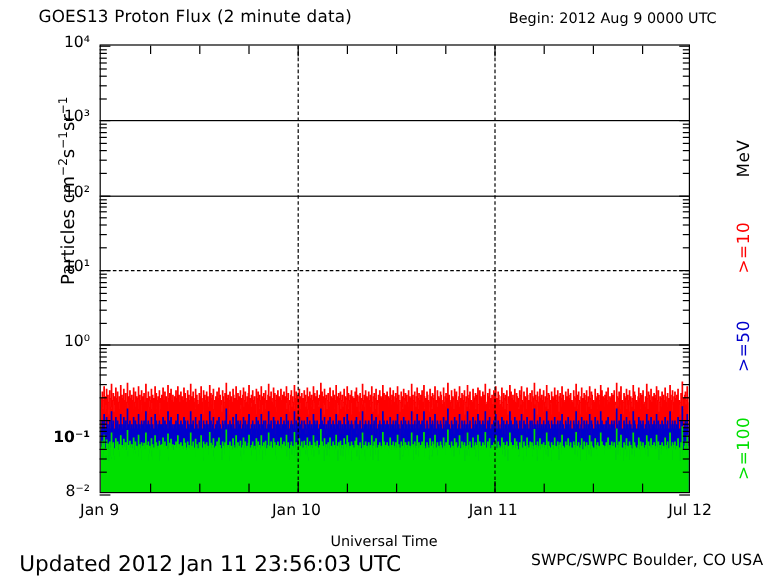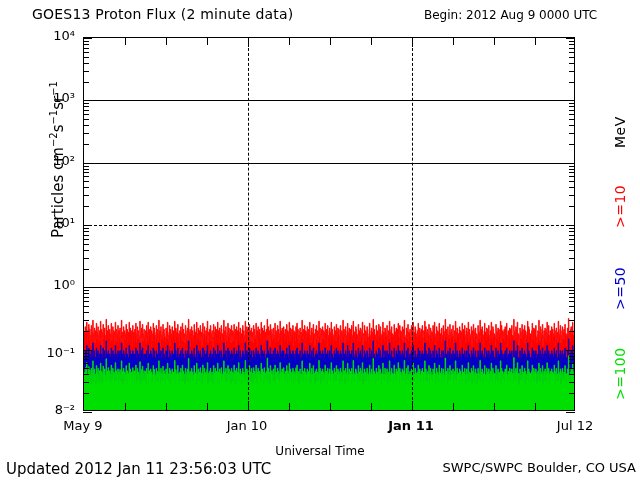--- a/index.html
+++ b/index.html
@@ -124,22 +124,22 @@
   .legend-rot {
     font-size: 14px;
     white-space: nowrap;
     transform: rotate(-90deg);
     transform-origin: left top;
     letter-spacing: 0.5px;
   }
 
   
   #footer-updated {
-    left: 6px; top: 460px;
-    font-size: 15px;
+    left: 16px; top: 460px;
+    font-size: 18px;
     white-space: nowrap;
   }
   #footer-source {
     right: 4px; top: 460px;
     font-size: 13px;
     white-space: nowrap;
   }
 
   
   .series-svg {
@@ -306,27 +306,27 @@
       <div class="abs xtick-t" style="left: 451px; top: 0px; height: 7px;"></div>
     </div>
 </div>
 
 <div id="ylabels-layer">
     <div class="abs ylabel-txt" style="left: 25px; width: 50px; top: 29px;">10⁴</div>
     <div class="abs ylabel-txt" style="left: 25px; width: 50px; top: 91.3333px;">10³</div>
     <div class="abs ylabel-txt" style="left: 25px; width: 50px; top: 153.667px;">10²</div>
     <div class="abs ylabel-txt" style="left: 25px; width: 50px; top: 216px;">10¹</div>
     <div class="abs ylabel-txt" style="left: 25px; width: 50px; top: 278.333px;">10⁰</div>
-    <div class="abs ylabel-txt" style="left: 25px; width: 50px; top: 346px;">10⁻¹</div>
+    <div class="abs ylabel-txt" style="left: 25px; width: 50px; top: 358px; font-weight: bold;">10⁻¹</div>
     <div class="abs ylabel-txt" style="left: 25px; width: 50px; top: 403px;">8⁻²</div>
   </div>
 <div id="xlabels-layer">
-    <div class="abs xlabel-txt" style="left: 43px; top: 418px;">May 9</div>
+    <div class="abs xlabel-txt" style="left: 43px; top: 418px;">Jan 9</div>
     <div class="abs xlabel-txt" style="left: 207px; top: 418px;">Jan 10</div>
-    <div class="abs xlabel-txt" style="left: 371px; top: 418px; font-weight: bold;">Jan 11</div>
+    <div class="abs xlabel-txt" style="left: 371px; top: 418px;">Jan 11</div>
     <div class="abs xlabel-txt" style="left: 535px; top: 418px;">Jul 12</div>
   </div>
 
 <div class="abs" id="y-axis-title">
   <span>Particles cm<sup>−2</sup>s<sup>−1</sup>sr<sup>−1</sup></span>
 </div>
 
 <div class="abs" id="x-axis-title">Universal Time</div>
 
 <div id="legend-layer">

